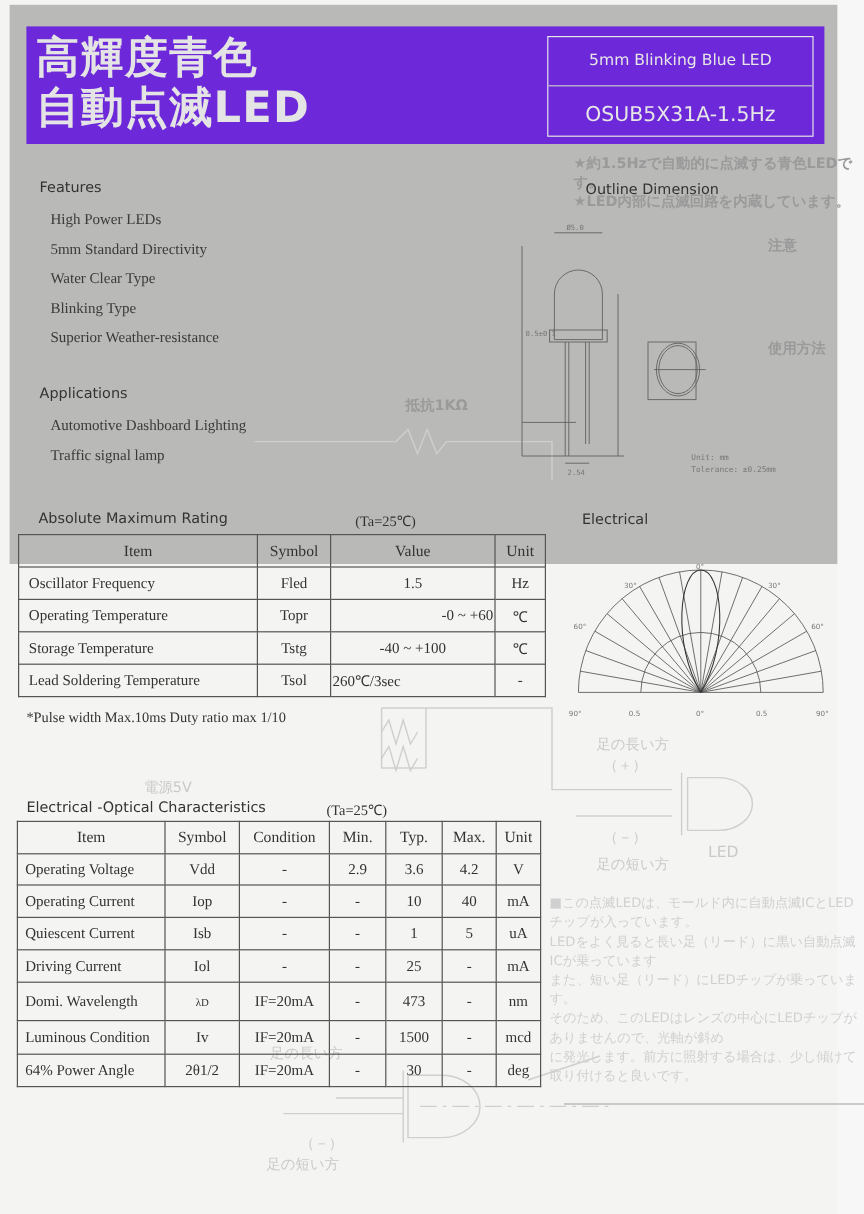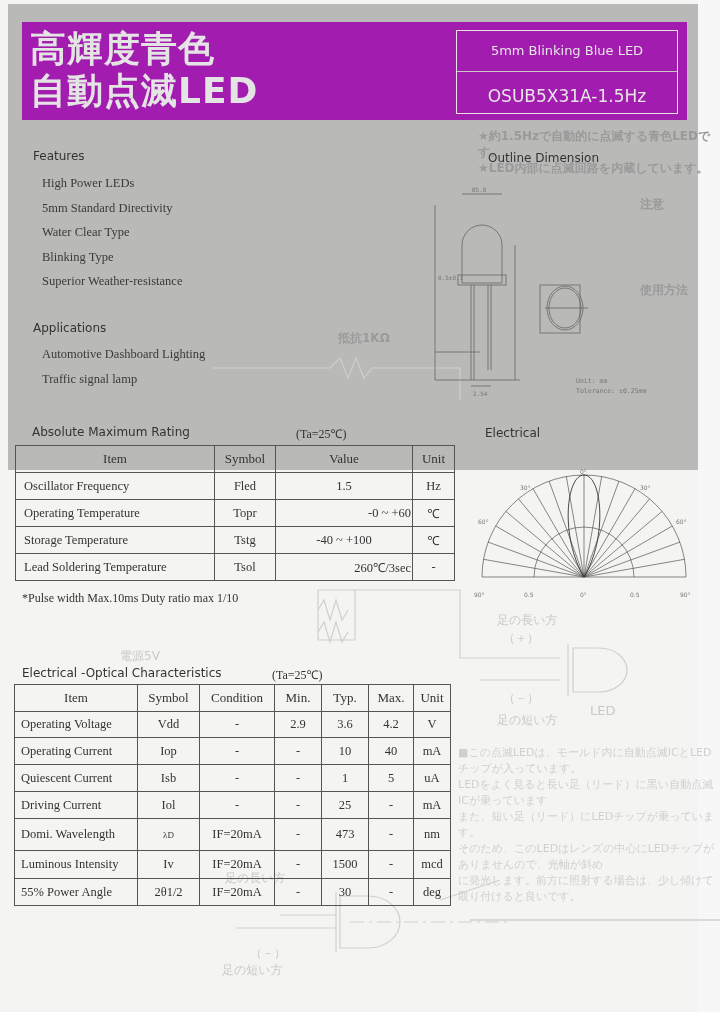--- a/index.html
+++ b/index.html
@@ -1,19 +1,19 @@
 <!DOCTYPE html>
 <html><head>
 <meta charset="utf-8">
 <style>
   html, body { margin:0; padding:0; }
   body { width:720px; height:1012px; position:relative; overflow:hidden; background:#f4f4f2; font-family:"Liberation Serif", serif; color:#333; }
   .gray-bg { position:absolute; left:8px; top:4px; width:690px; height:466px; background:#b9b9b7; }
   .right-strip { position:absolute; left:698px; top:0; width:22px; height:1012px; background:#f7f7f7; }
-  .header { position:absolute; left:22px; top:22px; width:665px; height:98px; background:#a21caf; }
+  .header { position:absolute; left:22px; top:22px; width:665px; height:98px; background:#6d28d9; }
   .jp-title { position:absolute; left:8px; top:6px; color:#e4e4e4; font-family:"DejaVu Sans", sans-serif; font-weight:bold; font-size:36px; line-height:42px; letter-spacing:1px; }
   .subbox { position:absolute; left:434px; top:8px; width:220px; height:82px; border:1px solid #e5e5e5; }
   .subbox .row1 { height:40px; border-bottom:1px solid #c8c8c8; color:#e6e6e6; font-family:"DejaVu Sans", sans-serif; font-size:13px; text-align:center; line-height:40px; }
   .subbox .row2 { height:41px; color:#e6e6e6; font-family:"DejaVu Sans", sans-serif; font-size:17px; text-align:center; line-height:48px; }
   .sec-title { position:absolute; font-family:"DejaVu Sans", sans-serif; font-size:12px; color:#333; }
   .list { position:absolute; font-size:12.5px; color:#3a3a3a; }
   .list div { height:24.5px; }
   table.spec { position:absolute; border-collapse:collapse; font-size:12.5px; color:#333; }
   table.spec td, table.spec th { border:1px solid #555; font-weight:normal; }
   table.spec th { font-size:13px; }
@@ -145,21 +145,21 @@
   </tr>
   <tr style="height:27px;">
     <td style="padding-left:8px;">Storage Temperature</td>
     <td style="text-align:center;">Tstg</td>
     <td style="text-align:center;">-40 ~ +100</td>
     <td style="text-align:center;">℃</td>
   </tr>
   <tr style="height:27px;">
     <td style="padding-left:8px;">Lead Soldering Temperature</td>
     <td style="text-align:center;">Tsol</td>
-    <td style="text-align:right;">260℃/3sec</td>
+    <td style="text-align:left;">260℃/3sec</td>
     <td style="text-align:center;">-</td>
   </tr>
 </tbody>
   </table>
 <div class="note" style="left:22px;top:591px;">*Pulse width Max.10ms    Duty ratio max 1/10</div>
 
 <div class="sec-title" style="left:485px;top:426px;">Electrical</div>
 <svg style="left:470px;top:440px;" width="240" height="170">
   <g stroke="#555" stroke-width="0.7" fill="none">
     <path d="M12,137 A102,102 0 0 1 216,137"></path>
@@ -252,30 +252,30 @@
   <tr style="height:32px;">
     <td style="padding-left:6px;">Domi. Wavelength</td>
     <td style="text-align:center;font-size:9px;">λD</td>
     <td style="text-align:center;">IF=20mA</td>
     <td style="text-align:center;">-</td>
     <td style="text-align:center;">473</td>
     <td style="text-align:center;">-</td>
     <td style="text-align:center;">nm</td>
   </tr>
   <tr style="height:28px;">
-    <td style="padding-left:6px;">Luminous Intensity</td>
+    <td style="padding-left:6px;">Luminous Condition</td>
     <td style="text-align:center;">Iv</td>
     <td style="text-align:center;">IF=20mA</td>
     <td style="text-align:center;">-</td>
     <td style="text-align:center;">1500</td>
     <td style="text-align:center;">-</td>
     <td style="text-align:center;">mcd</td>
   </tr>
   <tr style="height:27px;">
-    <td style="padding-left:6px;">55% Power Angle</td>
+    <td style="padding-left:6px;">64% Power Angle</td>
     <td style="text-align:center;">2θ1/2</td>
     <td style="text-align:center;">IF=20mA</td>
     <td style="text-align:center;">-</td>
     <td style="text-align:center;">30</td>
     <td style="text-align:center;">-</td>
     <td style="text-align:center;">deg</td>
   </tr>
 </tbody>
   </table>
 

